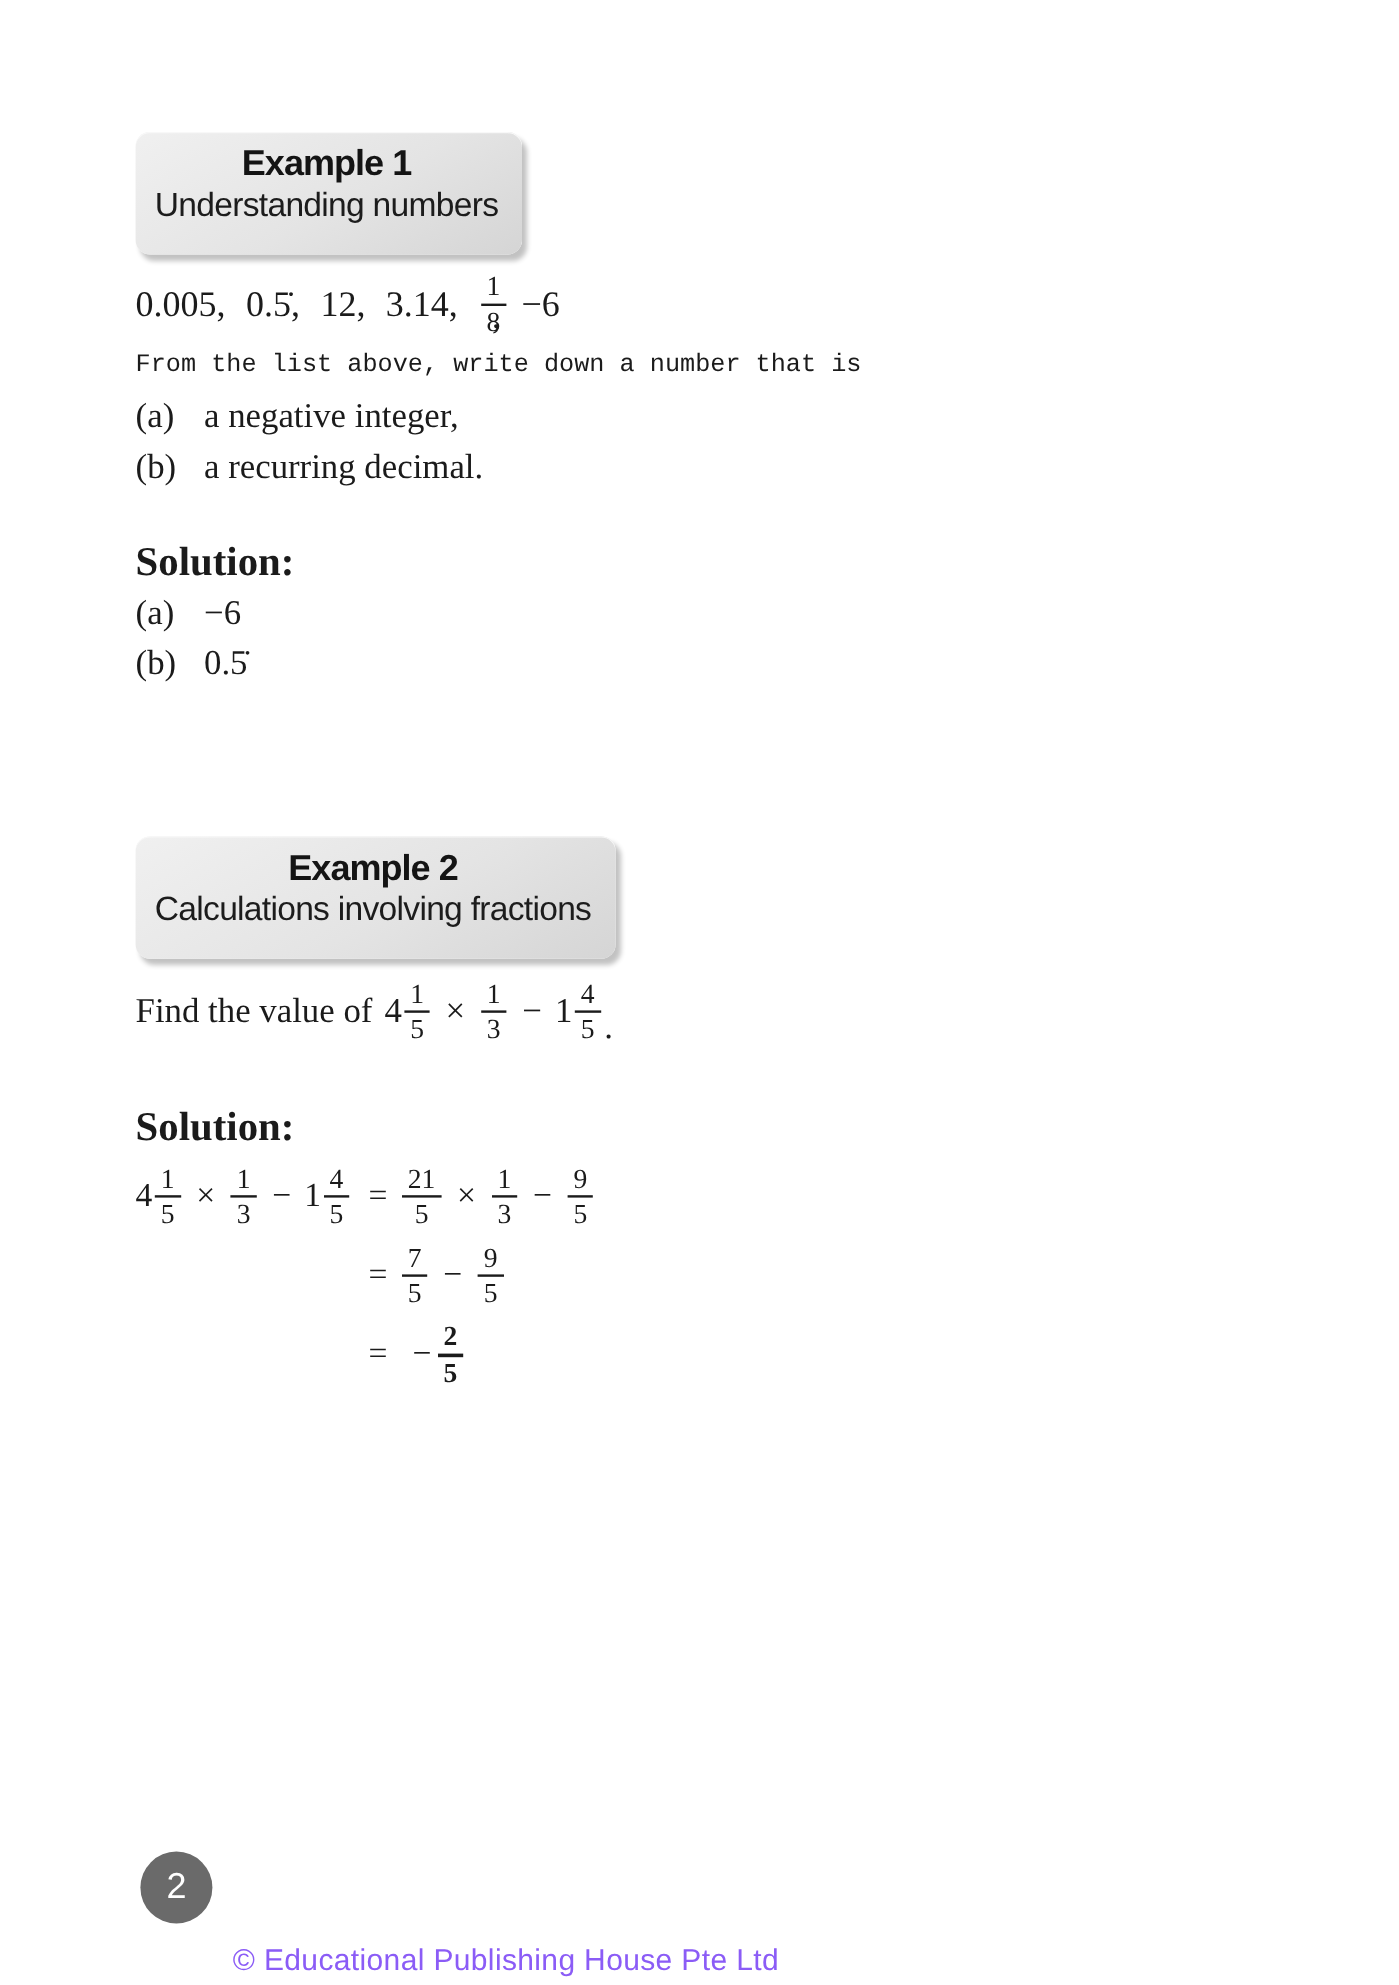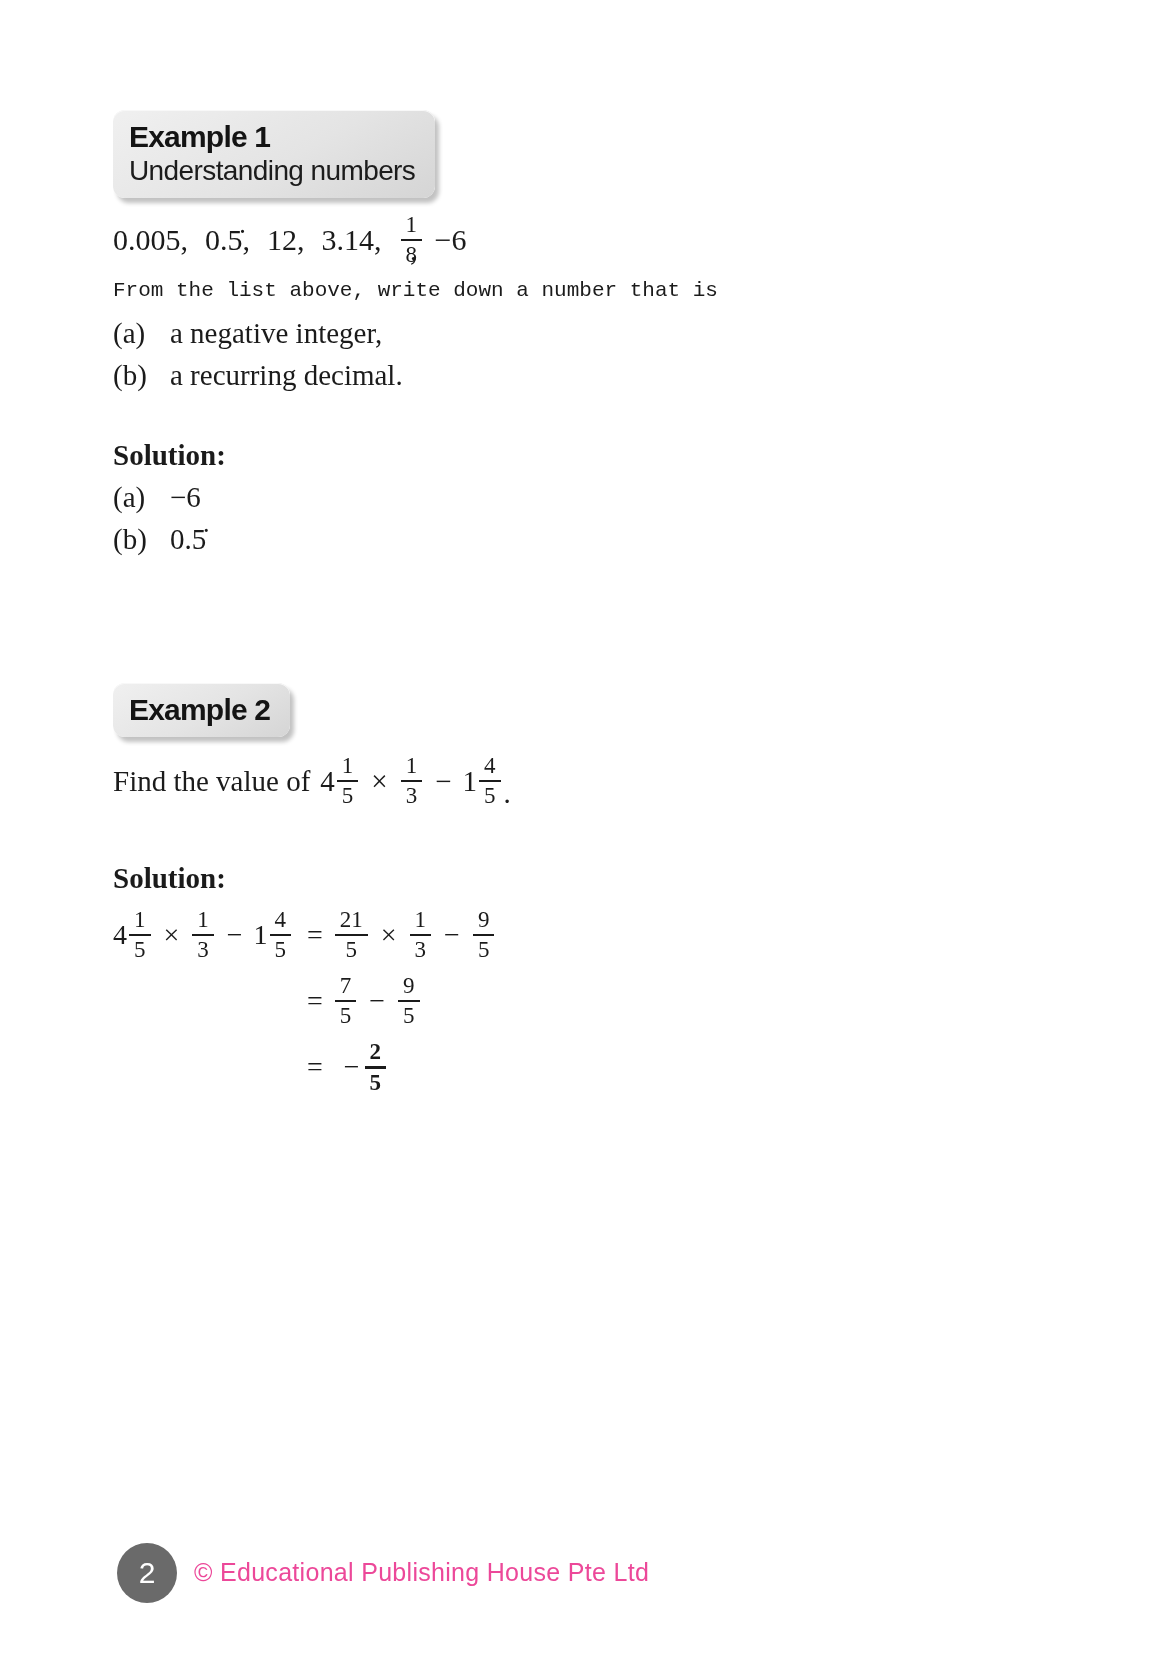--- a/index.html
+++ b/index.html
@@ -17,25 +17,26 @@
     position: absolute;
     left: 113px;
     top: 0;
     width: 700px;
   }
 
   
   .example-header {
     display: inline-block;
     margin-top: 110px;
-    padding: 10px 20px 11px 16px;
+    padding: 10px 20px 25px 16px;
     border-radius: 12px;
     background: linear-gradient(150deg, #f0f0f0 0%, #e4e4e4 55%, #d5d5d5 100%);
     box-shadow: 4px 5px 4px #c2c2c2, inset 0 1px 0 #f8f8f8;
     font-family: "Liberation Sans", sans-serif;
+    text-align: center;
   }
   .example-header.second { margin-top: 127px; }
   .example-title {
     font-size: 30px;
     font-weight: bold;
     letter-spacing: -0.8px;
     color: #141414;
     line-height: 1.1;
   }
   .example-subtitle {
@@ -52,21 +53,21 @@
     align-items: center;
     margin-top: 14px;
     font-size: 30px;
     min-height: 56px;
   }
   .num-list .tok { margin-right: 17px; text-align: center; }
   .num-list .comma-low { align-self: flex-end; margin-left: -14px; margin-right: 17px; line-height: 1.25; }
   .prompt { margin-top: 6px; font-size: 21px; line-height: 34px; font-family: Liberation Mono, monospace; }
   .qa-row { display: flex; margin-top: 8px; font-size: 29px; line-height: 34px; }
   .qa-label { width: 57px; flex: none; }
-  .solution-head { margin-top: 46px; font-size: 29px; font-weight: bold; line-height: 34px; }
+  .solution-head { margin-top: 46px; font-size: 34px; font-weight: bold; line-height: 34px; }
   .solution-head.second { margin-top: 50px; }
   .ans-row { display: flex; margin-top: 8px; font-size: 29px; line-height: 34px; }
 
   
   .frac {
     display: inline-flex;
     flex-direction: column;
     align-items: center;
     font-size: 23px;
     line-height: 1.12;
@@ -102,25 +103,25 @@
     color: #ffffff;
     display: flex;
     align-items: center;
     justify-content: center;
     font-family: "Liberation Sans", sans-serif;
     font-size: 30px;
   }
   .copyright {
     position: absolute;
     left: 194px;
-    top: 1558px;
+    top: 1620px;
     font-family: "Liberation Sans", sans-serif;
     font-size: 25px;
     letter-spacing: 0.3px;
-    color: #ec4899;
+    color: #8b5cf6;
   }
 </style>
 </head>
 <body>
 
 <div class="page">
   <div class="content">
 
     
     <div class="example-header">
@@ -160,20 +161,21 @@
     </div>
     <div class="ans-row">
       <span class="qa-label">(b)</span>
       <span>0.5̇</span>
     </div>
 
     
     <div>
       <div class="example-header second">
         <div class="example-title">Example 2</div>
+        <div class="example-subtitle">Calculations involving fractions</div>
       </div>
     </div>
 
     <div class="math-row find-row">
       <span class="prefix">Find the value of</span>
       <span class="whole">4</span>
       <span class="frac">
         <span class="num">1</span>
         <span class="den">5</span>
       </span>

